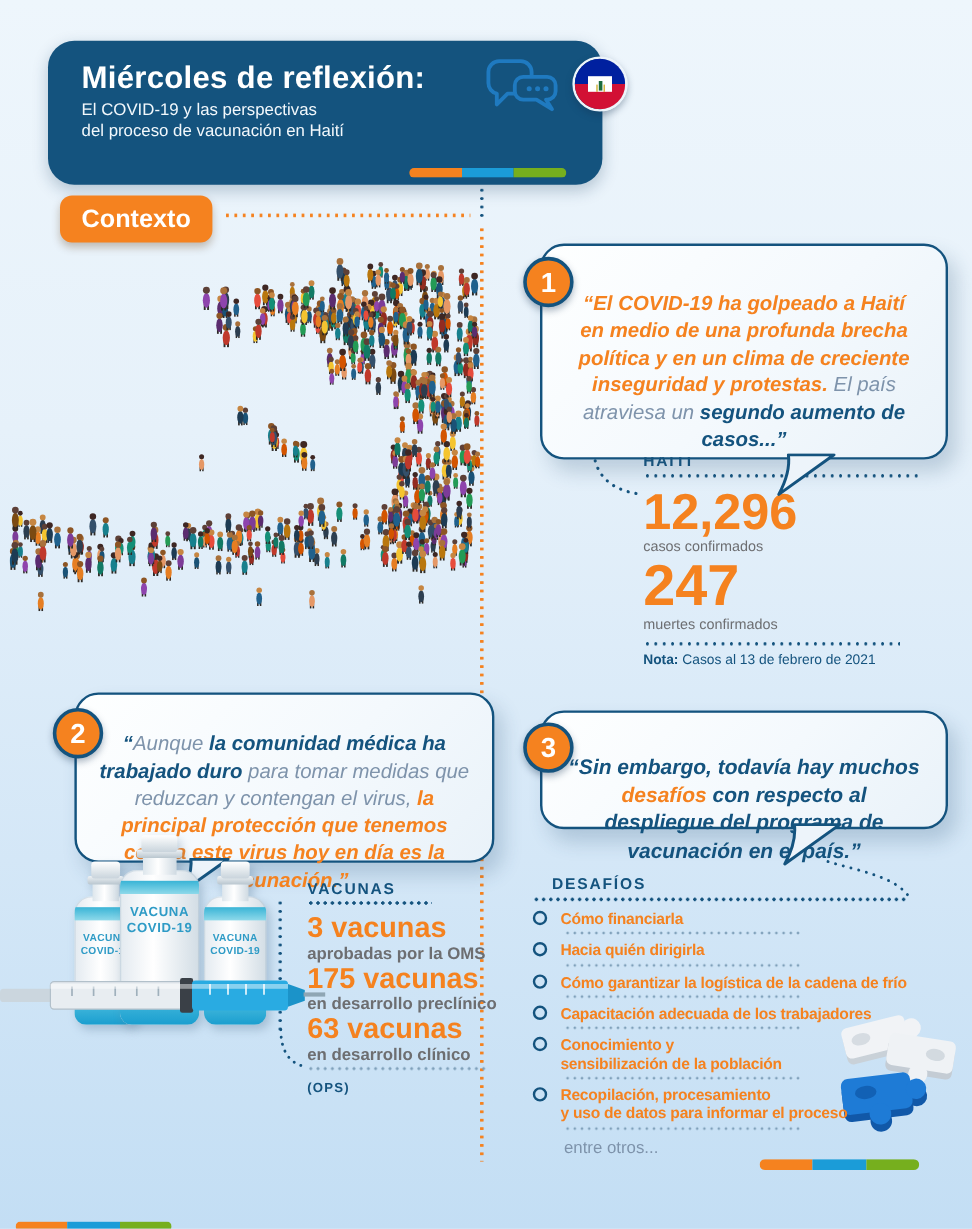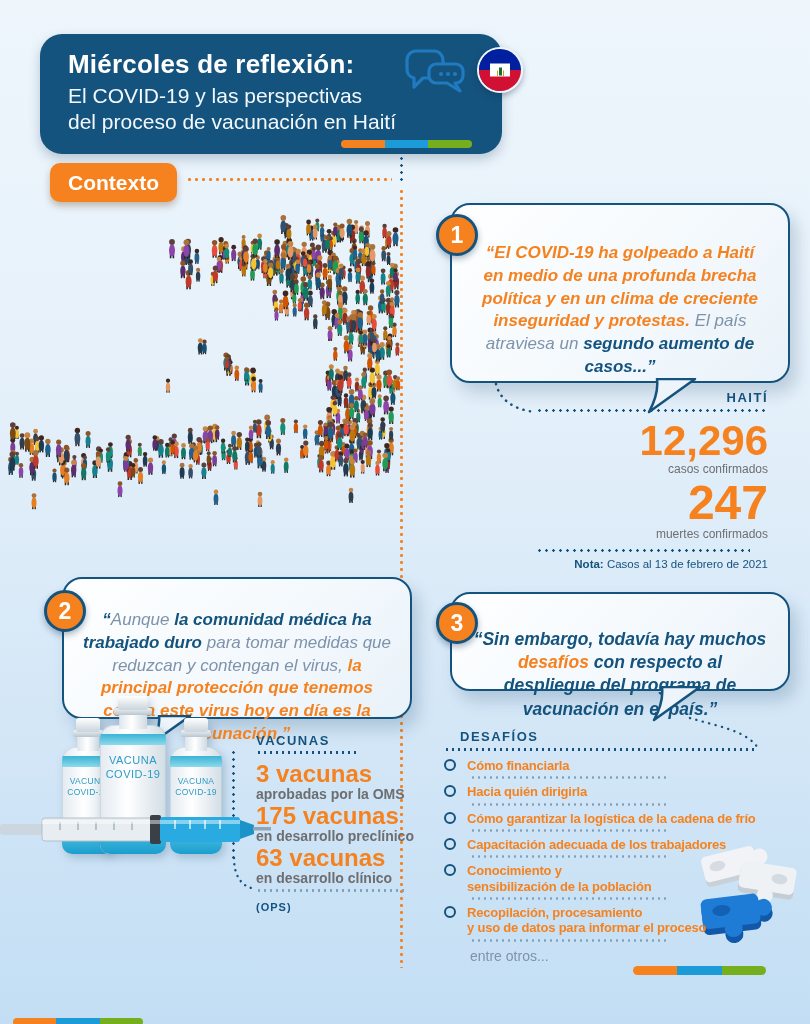--- a/index.html
+++ b/index.html
@@ -4,21 +4,21 @@
 <style>
   html,body{margin:0;padding:0;background:#dce9f5;}
   *{box-sizing:border-box;font-family:"Liberation Sans","DejaVu Sans",sans-serif;}
   .stage{position:relative;width:810px;height:1024px;overflow:hidden;
     background:linear-gradient(180deg,#EEF6FC 0%,#E6F1FA 35%,#D4E7F7 70%,#C3DEF4 100%);}
 
   
   .header{position:absolute;left:40px;top:34px;width:462px;height:120px;background:#14537E;
     border-radius:22px;box-shadow:0 5px 12px rgba(20,60,95,.25);padding:15px 0 0 28px;color:#fff;}
   .header h1{margin:0;font-size:26px;font-weight:bold;letter-spacing:.2px;}
-  .header .sub{margin:3px 0 0 0;font-size:21px;line-height:1.22;font-weight:400;color:#F2F8FC;}
+  .header .sub{margin:3px 0 0 0;font-size:14px;line-height:1.22;font-weight:400;color:#F2F8FC;}
   .chat-ic{position:absolute;right:34px;top:12px;}
   .flag{position:absolute;left:477px;top:47px;width:46px;height:46px;border-radius:50%;overflow:hidden;
     border:2px solid #edf4fa;box-shadow:0 3px 6px rgba(20,50,80,.35);z-index:5;}
   .flag .top{height:50%;background:#00209F;}
   .flag .bot{height:50%;background:#D21034;}
   .flag .emb{position:absolute;left:50%;top:50%;transform:translate(-50%,-50%);width:20px;height:13px;background:#fff;
     display:flex;align-items:flex-end;justify-content:center;}
   .flag .palm{width:3px;height:8px;background:#1a6b3c;margin-bottom:1px;box-shadow:3px 2px 0 -1px #c8a415,-3px 2px 0 -1px #c8a415;}
 
   .brand{position:absolute;left:616px;top:47px;display:flex;align-items:center;gap:7px;}
@@ -56,21 +56,21 @@
     color:#fff;font-size:23px;font-weight:bold;display:flex;align-items:center;justify-content:center;
     box-shadow:0 3px 6px rgba(20,50,80,.35);z-index:7;}
 
   #bubble1{left:450px;top:203px;width:340px;height:180px;padding:20px 28px;}
   #bubble2{left:62px;top:577px;width:350px;height:142px;padding:13px 18px;}
   #bubble3{left:450px;top:592px;width:340px;height:99px;padding:16px 20px;}
   #bubble3 .txt{font-size:17.5px;}
 
   
   .sec-label{color:#14537E;font-weight:bold;letter-spacing:1.5px;font-size:13px;}
-  #haiti-sec{position:absolute;left:536px;top:390px;width:232px;text-align:right;}
+  #haiti-sec{position:absolute;left:536px;top:376px;width:232px;}
   #haiti-sec .dot-under{height:3px;background-image:radial-gradient(circle,#14537E 1.25px,transparent 1.45px);
     background-size:7px 3px;background-repeat:repeat-x;margin:4px 0 9px 0;}
   .stat-v{color:#F5821F;font-weight:bold;line-height:.95;}
   .stat-l{color:#6D6E71;font-weight:normal;font-size:12px;line-height:1.05;margin:2px 0 5px 0;}
   .note{color:#14537E;font-size:11.5px;margin-top:6px;}
   .note b{font-weight:bold;}
 
   
   #vac-sec{position:absolute;left:256px;top:733px;width:168px;z-index:4;}
   #vac-sec .dot-under{height:3px;background-image:radial-gradient(circle,#14537E 1.2px,transparent 1.4px);
@@ -85,21 +85,21 @@
   .vial{position:absolute;z-index:3;filter:drop-shadow(3px 4px 4px rgba(90,120,150,.35));}
   .vial .cap{position:absolute;top:0;left:50%;transform:translateX(-50%);width:46%;height:14px;
     background:linear-gradient(180deg,#ffffff,#c9d4dc);border-radius:3px;}
   .vial .flange{position:absolute;top:12px;left:50%;transform:translateX(-50%);width:58%;height:7px;
     background:linear-gradient(180deg,#eef2f5,#b9c6cf);border-radius:2px;}
   .vial .neck{position:absolute;top:18px;left:50%;transform:translateX(-50%);width:42%;height:15px;
     background:linear-gradient(90deg,#dde6ec,#ffffff 45%,#cfdae2);}
   .vial .body{position:absolute;top:29px;left:0;right:0;bottom:0;border-radius:14px 14px 10px 10px;overflow:hidden;
     background:linear-gradient(90deg,#e3eaf0,#ffffff 42%,#d2dde5);box-shadow:inset 0 0 0 1px rgba(150,175,195,.3);}
   .vial .band{height:11px;background:linear-gradient(180deg,#39b4d6,#8ed9ea);margin-top:9px;}
-  .vial .vlabel{text-align:center;color:#2E9BC6;font-weight:normal;padding-top:9px;line-height:1.25;}
+  .vial .vlabel{text-align:center;color:#2E9BC6;font-weight:bold;padding-top:9px;line-height:1.25;}
   .vial .liquid{position:absolute;bottom:0;left:0;right:0;background:linear-gradient(180deg,#59c6e3,#1a9ecf);}
   #vial-c .vlabel{font-size:11px;letter-spacing:.5px;}
   .vial-s .vlabel{font-size:8.5px;letter-spacing:.3px;}
   #syringe{position:absolute;left:0;top:806px;z-index:5;}
 
   
   #chal-sec{position:absolute;left:444px;top:729px;width:330px;z-index:3;}
   #chal-sec .sec-label{margin-left:16px;}
   #chal-sec .dot-under{height:3px;background-image:radial-gradient(circle,#14537E 1.2px,transparent 1.4px);
     background-size:6px 3px;background-repeat:repeat-x;width:312px;margin:4px 0 7px 0;}

